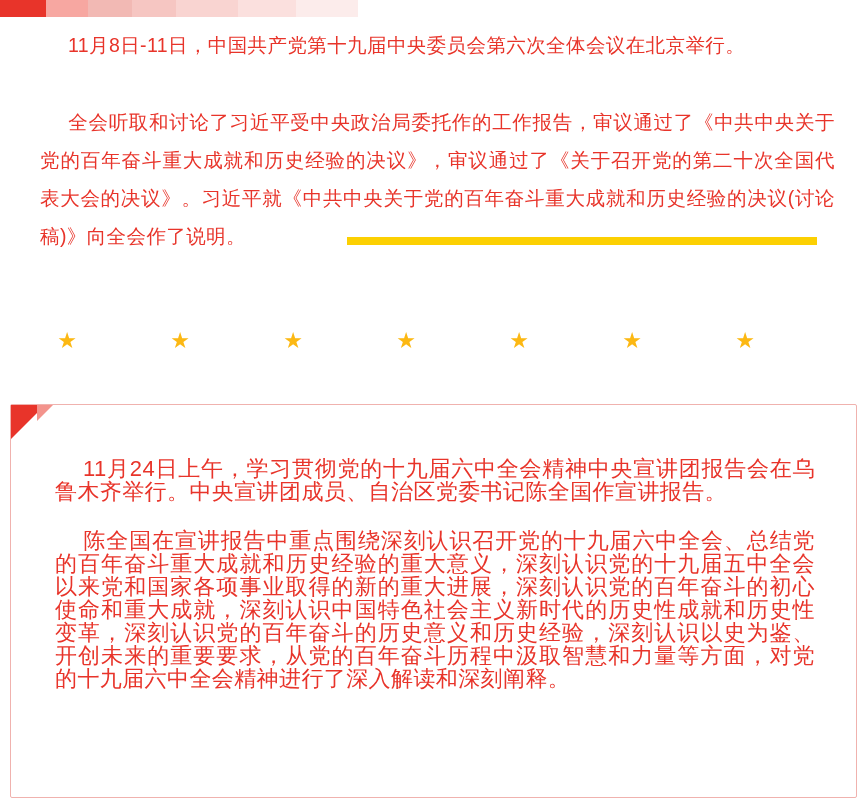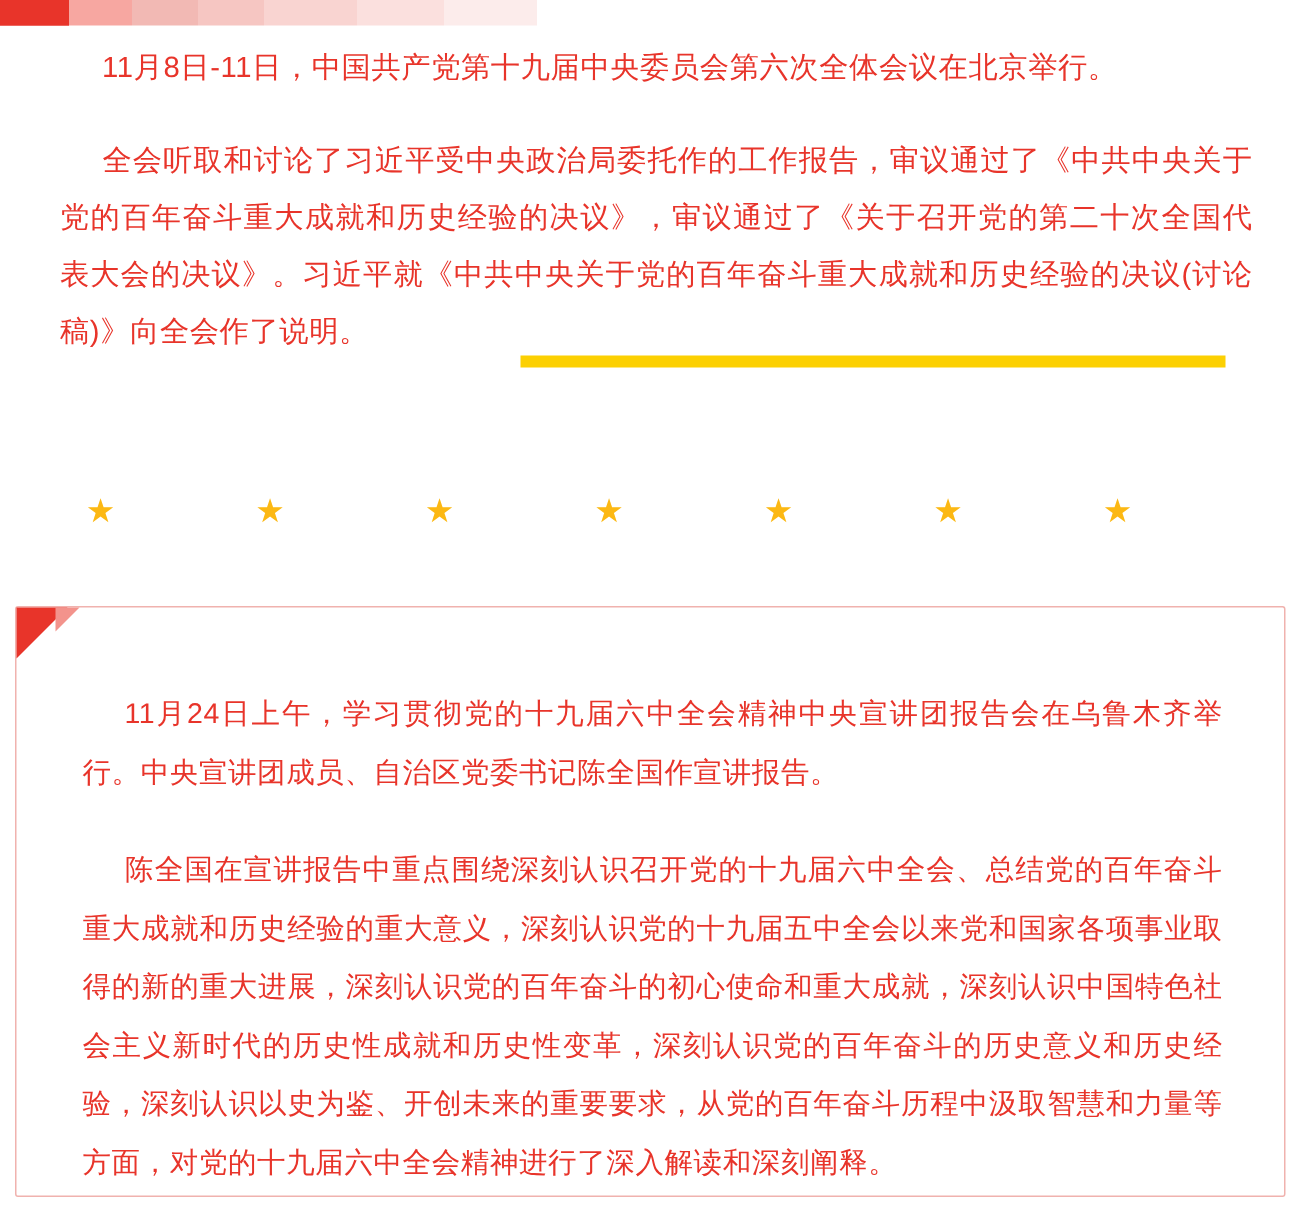--- a/index.html
+++ b/index.html
@@ -58,21 +58,21 @@
   }
   .para {
     color: #e8342a;
     font-size: 19.5px;
     line-height: 38px;
     letter-spacing: 0.4px;
     text-align: justify;
     margin: 0;
   }
   .para + .para {
-    margin-top: 24px;
+    margin-top: 39px;
   }
   .indent {
     display: inline-block;
     width: 28px;
   }
 
   
   .yellow-bar {
     position: absolute;
     left: 347px;
@@ -131,22 +131,22 @@
     border-top: 16px solid #f3938c;
     border-right: 16px solid transparent;
   }
   .card-text {
     position: absolute;
     left: 44px;
     top: 52px;
     width: 760px;
   }
   .card-text .para {
-    font-size: 19px;
-    line-height: 39px;
+    font-size: 22px;
+    line-height: 23px;
   }
   .card-text .para + .para {
     margin-top: 26px;
   }
 </style>
 </head>
 <body>
 
 <div class="page">
 

